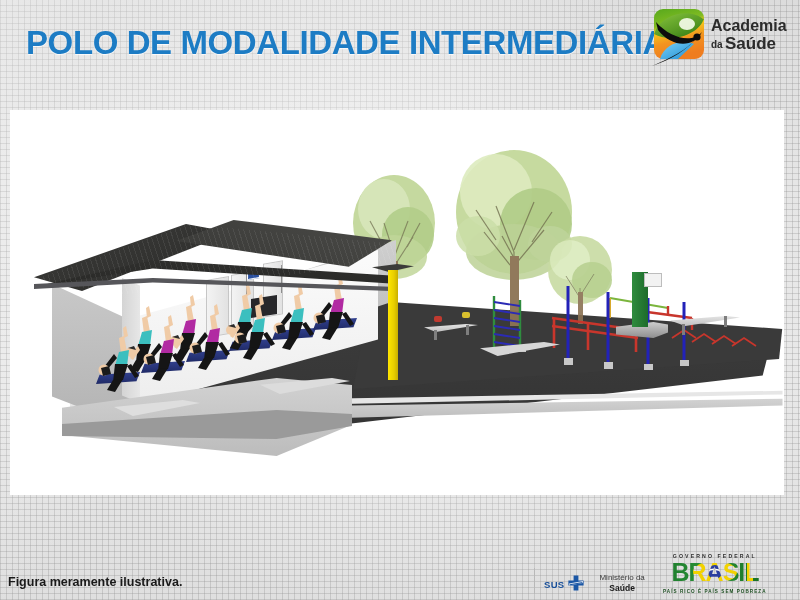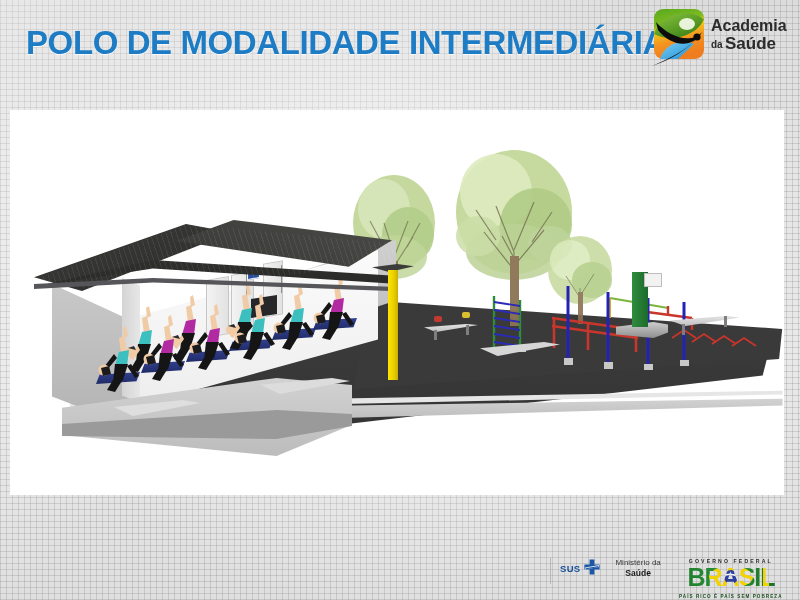--- a/index.html
+++ b/index.html
@@ -203,21 +203,21 @@
   
   .caption{
     position:absolute; left:8px; top:575px;
     font-size:12.5px; font-weight:bold; color:#1a1a1a;
     z-index:8;
   }
 
   
   .footer-strip{
     position:absolute; left:534px; top:558px; width:258px; height:36px;
-    z-index:8; display:flex; align-items:flex-start;padding-left:16px;
+    z-index:8; display:flex; align-items:flex-end;
   }
   .fdiv{
     width:1px; height:26px; background:#b8b8b8; margin:0 9px 0 0;
   }
   .sus{
     display:flex; align-items:center; gap:2px;
   }
   .sus-txt{
     font-size:9.5px; font-weight:bold; color:#184f99; letter-spacing:.3px;
   }
@@ -595,20 +595,21 @@
       <div class="bench-leg" style="left:672px;top:214px;width:3px;height:11px;"></div>
       <div class="bench-leg" style="left:714px;top:206px;width:3px;height:11px;"></div>
 
       <div style="position:absolute;left:250px;top:268px;width:90px;height:16px;background:#dcdcdc;clip-path:polygon(0% 42%,80% 0%,100% 18%,22% 100%);"></div>
       <div style="position:absolute;left:104px;top:290px;width:86px;height:16px;background:#dedede;clip-path:polygon(0% 44%,80% 0%,100% 18%,22% 100%);"></div>
       <div style="position:absolute;left:470px;top:232px;width=80px;width:80px;height:14px;background:#d6d6d6;clip-path:polygon(0% 44%,80% 0%,100% 18%,22% 100%);"></div>
 
     </div>
   </div>
 
+  <div class="caption">Figura meramente ilustrativa.</div>
 
   <div class="footer-strip">
     <div class="fdiv"></div>
 
     <div class="sus">
       <span class="sus-txt">SUS</span>
       <span class="sus-cross">
         <svg viewBox="0 0 20 20" width="20" height="20">
           <path d="M7.6 1.4 h4.8 v5.2 h5.2 v4.8 h-5.2 v5.2 h-4.8 v-5.2 h-5.2 v-4.8 h5.2 z" fill="#1b57a5"></path>
           <path d="M3 9.4 L17 7.0 L17 9.0 L3 11.4 Z" fill="#ffffff" opacity=".85"></path>

